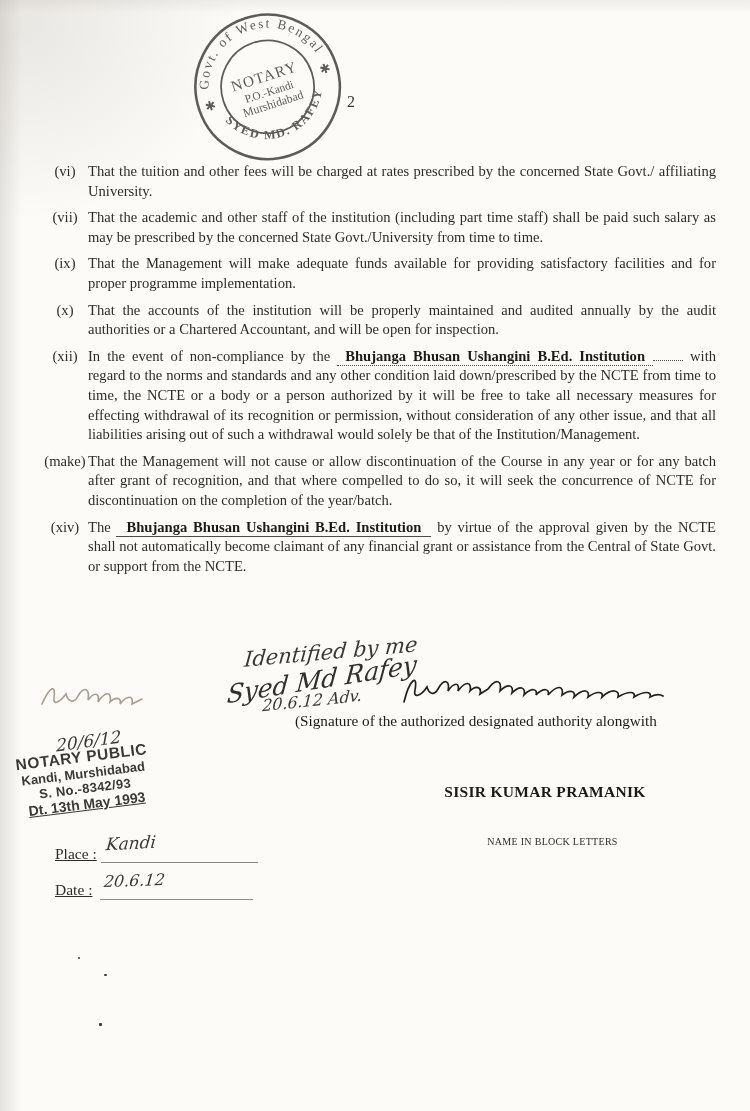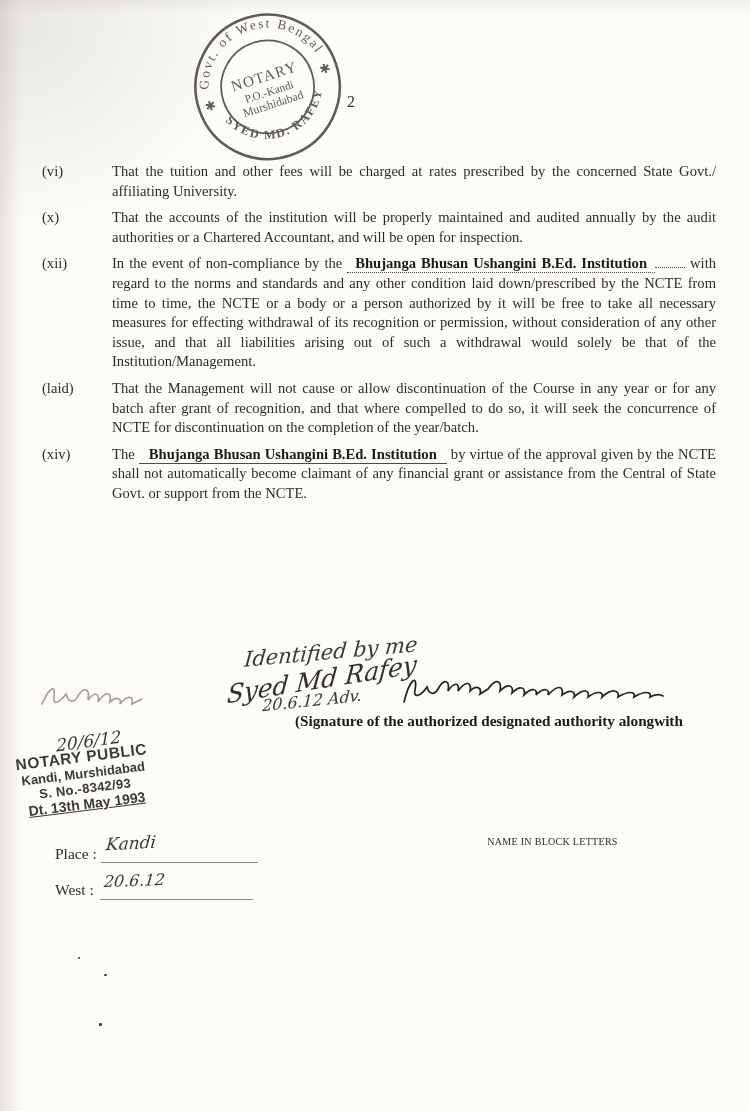--- a/index.html
+++ b/index.html
@@ -23,57 +23,57 @@
     transform:rotate(-18deg); opacity:.88; }
   .seal text, .seal textPath { fill:#4a4643; font-family:"Liberation Serif", serif; }
   .seal circle { stroke:#4a4643; fill:none; }
 
   .page-num { position:absolute; left:347px; top:93px; font-size:16px; color:#3a3733; }
 
   
   .clauses { position:absolute; left:42px; top:162px; width:674px;
     font-size:14.6px; line-height:19.6px; color:#2f2c28; }
   .clause { display:flex; margin-bottom:7px; }
-  .clause .num { width:46px; flex:0 0 46px; }
-  .clause .txt { flex:1; text-align:justify;margin-left:24px; }
+  .clause .num { width:46px; flex:0 0 46px;text-align:center; }
+  .clause .txt { flex:1; text-align:justify; }
   .fill-dotted { font-weight:bold; color:#1d1b18; border-bottom:1.6px dotted #4e4b47; padding:0 8px 1px 8px; white-space:nowrap; }
   .dotline { display:inline-block; width:30px; border-bottom:1.6px dotted #4e4b47; height:12px; }
   .fill-solid { font-weight:bold; color:#1d1b18; border-bottom:1.2px solid #4e4b47; padding:0 10px 1px 10px; white-space:nowrap; }
 
   
   .hand { position:absolute; font-family:"DejaVu Serif", serif; font-style:italic; color:#3b3832; white-space:nowrap; }
   .hw-identified { left:244px; top:640px; font-size:21px; transform:rotate(-5deg) skewX(-10deg); }
   .hw-syed { left:226px; top:665px; font-size:25px; transform:rotate(-9deg) skewX(-14deg); color:#33302b; }
   .hw-syed-date { left:262px; top:691px; font-size:16px; transform:rotate(-6deg) skewX(-10deg); }
   .hw-notary-date { left:56px; top:731px; font-size:17px; transform:rotate(-8deg) skewX(-8deg); }
   .hw-place { left:106px; top:833px; font-size:17px; transform:rotate(-3deg) skewX(-8deg); }
   .hw-date { left:104px; top:871px; font-size:16px; transform:rotate(-2deg) skewX(-8deg); }
 
   .sig-svg { position:absolute; }
   .sig-authority { left:398px; top:666px; }
   .sig-faint { left:36px; top:678px; }
 
   .sig-caption { position:absolute; left:295px; top:712px; width:400px;
-    font-weight:bold; font-size:15.2px; line-height:18.5px; color:#1c1a17; }
+    font-weight:normal; font-size:15.2px; line-height:18.5px; color:#1c1a17; }
 
   
   .stamp2 { position:absolute; left:8px; top:748px; width:152px; transform:rotate(-7deg);
     font-family:"Liberation Sans", sans-serif; font-weight:bold; color:#2e2b27; text-align:center; opacity:.93; }
   .stamp2 .l1 { font-size:15.5px; letter-spacing:.5px; }
   .stamp2 .l2 { font-size:13px; }
   .stamp2 .l3 { font-size:13px; letter-spacing:.3px; }
   .stamp2 .l4 { font-size:14px; text-decoration:underline; }
 
   .authority-name { position:absolute; left:425px; top:783px; width:240px; text-align:center;
     font-weight:bold; font-size:15.5px; letter-spacing:.3px; color:#1c1a17; }
   .name-caption { position:absolute; left:430px; top:836px; width:245px; text-align:center;
     font-size:10px; letter-spacing:.3px; color:#2f2c28; }
 
   
-  .field-label { position:absolute; font-size:15.5px; color:#2f2c28; }
+  .field-label { position:absolute; font-size:15.5px; color:#2f2c28;text-decoration:underline; }
   .lbl-place { left:55px; top:845px; }
   .lbl-date { left:55px; top:881px; }
   .field-line { position:absolute; border-bottom:1.2px solid #8d8a83; }
   .line-place { left:101px; top:845px; width:157px; height:18px; }
   .line-date { left:100px; top:882px; width:153px; height:18px; }
 
   .speck { position:absolute; background:#3c3a36; border-radius:1px; }
 </style>
 </head>
 <body>
@@ -104,29 +104,37 @@
   </svg>
 
   <div class="page-num">2</div>
 
   <div class="clauses">
     <div class="clause">
       <span class="num">(vi)</span>
       <span class="txt">That the tuition and other fees will be charged at rates prescribed by the concerned State Govt./ affiliating University.</span>
     </div>
     <div class="clause">
+      <span class="num">(vii)</span>
+      <span class="txt">That the academic and other staff of the institution (including part time staff) shall be paid such salary as may be prescribed by the concerned State Govt./University from time to time.</span>
+    </div>
+    <div class="clause">
+      <span class="num">(ix)</span>
+      <span class="txt">That the Management will make adequate funds available for providing satisfactory facilities and for proper programme implementation.</span>
+    </div>
+    <div class="clause">
       <span class="num">(x)</span>
       <span class="txt">That the accounts of the institution will be properly maintained and audited annually by the audit authorities or a Chartered Accountant, and will be open for inspection.</span>
     </div>
     <div class="clause">
       <span class="num">(xii)</span>
       <span class="txt"><span>In the event of non-compliance by the</span> <span class="fill-dotted">Bhujanga Bhusan Ushangini B.Ed. Institution</span><span class="dotline"></span> <span>with regard to the norms and standards and any other condition laid down/prescribed by the NCTE from time to time, the NCTE or a body or a person authorized by it will be free to take all necessary measures for effecting withdrawal of its recognition or permission, without consideration of any other issue, and that all liabilities arising out of such a withdrawal would solely be that of the Institution/Management.</span></span>
     </div>
     <div class="clause">
-      <span class="num">(laid)</span>
+      <span class="num">(make)</span>
       <span class="txt">That the Management will not cause or allow discontinuation of the Course in any year or for any batch after grant of recognition, and that where compelled to do so, it will seek the concurrence of NCTE for discontinuation on the completion of the year/batch.</span>
     </div>
     <div class="clause">
       <span class="num">(xiv)</span>
       <span class="txt"><span>The</span> <span class="fill-solid">Bhujanga Bhusan Ushangini B.Ed. Institution</span> <span>by virtue of the approval given by the NCTE shall not automatically become claimant of any financial grant or assistance from the Central of State Govt. or support from the NCTE.</span></span>
     </div>
   </div>
 
   <div class="hand hw-identified">Identified by me</div>
   <div class="hand hw-syed">Syed Md Rafey</div>
@@ -146,26 +154,27 @@
 
   <div class="hand hw-notary-date">20/6/12</div>
 
   <div class="stamp2">
     <div class="l1">NOTARY PUBLIC</div>
     <div class="l2">Kandi, Murshidabad</div>
     <div class="l3">S. No.-8342/93</div>
     <div class="l4">Dt. 13th May 1993</div>
   </div>
 
+  <div class="authority-name">SISIR KUMAR PRAMANIK</div>
   <div class="name-caption">NAME IN BLOCK LETTERS</div>
 
   <div class="field-label lbl-place">Place :</div>
   <div class="field-line line-place"></div>
   <div class="hand hw-place">Kandi</div>
 
-  <div class="field-label lbl-date">West :</div>
+  <div class="field-label lbl-date">Date :</div>
   <div class="field-line line-date"></div>
   <div class="hand hw-date">20.6.12</div>
 
   <div class="speck" style="left:78px; top:957px; width:2px; height:2px;"></div>
   <div class="speck" style="left:104px; top:974px; width:3px; height:2px;"></div>
   <div class="speck" style="left:99px; top:1023px; width:3px; height:3px;"></div>
 </div>
 
 </body></html>

